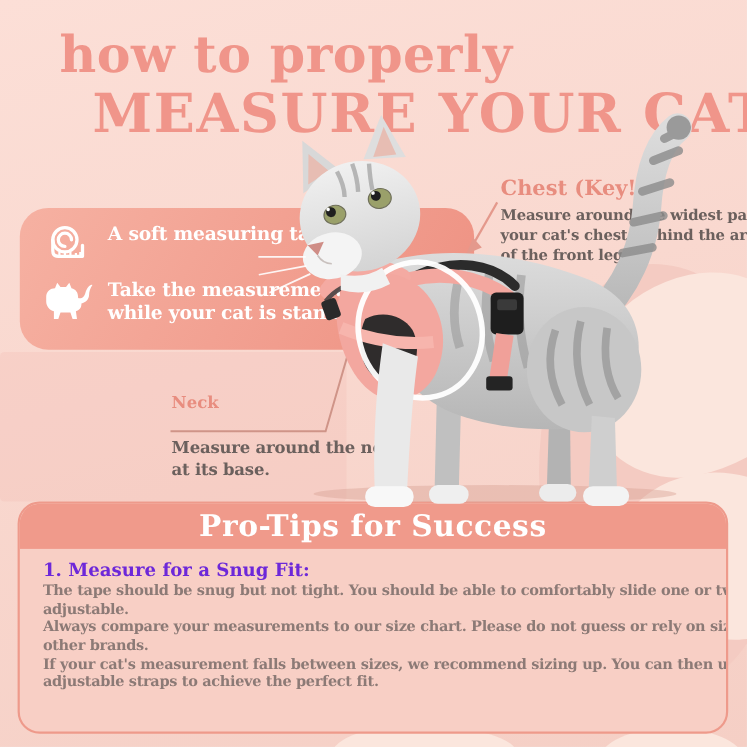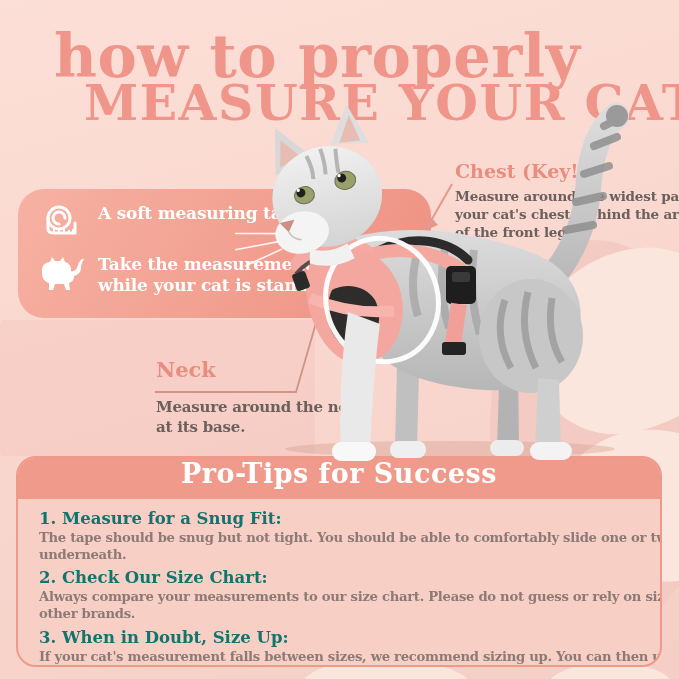--- a/index.html
+++ b/index.html
@@ -5,21 +5,21 @@
   html,body{margin:0;padding:0;background:#eee;}
   .poster{
     position:relative;width:679px;height:679px;overflow:hidden;
     background:linear-gradient(165deg,#fcdfd7 0%,#f9d8cf 45%,#f5cfc5 100%);
     font-family:"DejaVu Serif",serif;
   }
   .blob{position:absolute;}
   .blob-dark{background:#f4cbc2;}
   .blob-light{background:#fbe6dd;}
   .title-line1{
-    position:absolute;left:54px;top:22px;font-size:59px;font-weight:700;
+    position:absolute;left:54px;top:22px;font-size:46px;font-weight:700;
     color:#f0958a;letter-spacing:.5px;white-space:nowrap;
   }
   .title-line2{
     position:absolute;left:84px;top:74px;font-size:49px;font-weight:700;
     color:#f0958a;letter-spacing:1.5px;white-space:nowrap;
   }
   .info-card{
     position:absolute;left:18px;top:189px;width:413px;height:129px;
     border-radius:26px;background:linear-gradient(120deg,#f6b1a2,#ee9182);
     padding:14px 18px;box-sizing:border-box;
@@ -38,25 +38,25 @@
     line-height:1.32;letter-spacing:-0.2px;
   }
   .annot-desc span{display:block;white-space:nowrap;}
   .layer{position:absolute;left:0;top:0;width:679px;height:679px;pointer-events:none;}
   .protips-card{
     position:absolute;left:16px;top:456px;width:646px;height:211px;
     box-sizing:border-box;border:2px solid #ee9a8b;border-radius:20px;
     background:#f8cfc5;overflow:hidden;
   }
   .protips-header{
-    height:41px;background:#f09a8b;display:flex;justify-content:center;
+    height:41px;background:#f09a8b;display:flex;align-items:center;justify-content:center;
   }
   .protips-title{color:#ffffff;font-size:27px;font-weight:700;letter-spacing:.5px;}
   .protips-body{padding:5px 21px 0 21px;}
-  .protip-heading{font-size:16.5px;font-weight:700;color:#0f766e;margin:5px 0 2px 0;white-space:nowrap;}
+  .protip-heading{font-size:16.5px;font-weight:700;color:#6d28d9;margin:5px 0 2px 0;white-space:nowrap;}
   .protip-body{font-size:13.2px;font-weight:700;color:#8c7a76;line-height:1.26;letter-spacing:-0.3px;}
   .protip-body span{display:block;white-space:nowrap;}
 </style>
 </head>
 <body>
 
 <div class="poster">
 
   <div class="blob blob-dark" style="left:490px;top:240px;width:230px;height:380px;border-radius:45% 55% 40% 60%/50% 45% 55% 50%;"></div>
   <div class="blob blob-light" style="left:530px;top:250px;width:210px;height:180px;border-radius:55% 45% 60% 40%/55% 50% 50% 45%;transform:rotate(-12deg);"></div>
@@ -101,53 +101,51 @@
     </div>
   </div>
 
   <div class="annot-label" style="left:455px;top:160px;">Chest (Key!)</div>
   <div class="annot-desc" style="left:455px;top:188px;">
     <span>Measure around the widest part of</span>
     <span>your cat's chest, behind the armpits</span>
     <span>of the front legs</span>
   </div>
 
-  <div class="annot-label" style="left:156px;top:357px;font-size:21px;">Neck</div>
+  <div class="annot-label" style="left:156px;top:357px;font-size:15px;">Neck</div>
   <div class="annot-desc" style="left:156px;top:398px;font-size:15px;">
     <span>Measure around the neck</span>
     <span>at its base.</span>
   </div>
 
   <svg class="layer" viewBox="0 0 679 679">
     <path d="M452 184 L428 226" stroke="#e4998c" stroke-width="2" fill="none"></path>
     <polygon points="424,231 438,225 430,216" fill="#e4998c"></polygon>
     <path d="M155 392 L296 392 L331 271" stroke="#cf9488" stroke-width="1.8" fill="none"></path>
   </svg>
 
   <div class="protips-card">
     <div class="protips-header">
       <div class="protips-title">Pro-Tips for Success</div>
     </div>
     <div class="protips-body">
       <div>
         <div class="protip-heading">1. Measure for a Snug Fit:</div>
         <div class="protip-body">
           <span>The tape should be snug but not tight. You should be able to comfortably slide one or two fingers</span>
-          <span>underneath.</span>
+          <span>adjustable.</span>
         </div>
       </div>
       <div>
-        <div class="protip-heading">2. Check Our Size Chart:</div>
         <div class="protip-body">
           <span>Always compare your measurements to our size chart. Please do not guess or rely on sizes from</span>
           <span>other brands.</span>
         </div>
       </div>
       <div>
-        <div class="protip-heading">3. When in Doubt, Size Up:</div>
         <div class="protip-body">
           <span>If your cat's measurement falls between sizes, we recommend sizing up. You can then use the</span>
           <span>adjustable straps to achieve the perfect fit.</span>
         </div>
       </div>
     </div>
   </div>
 
   <svg class="layer" viewBox="0 0 679 679">
     <defs>

